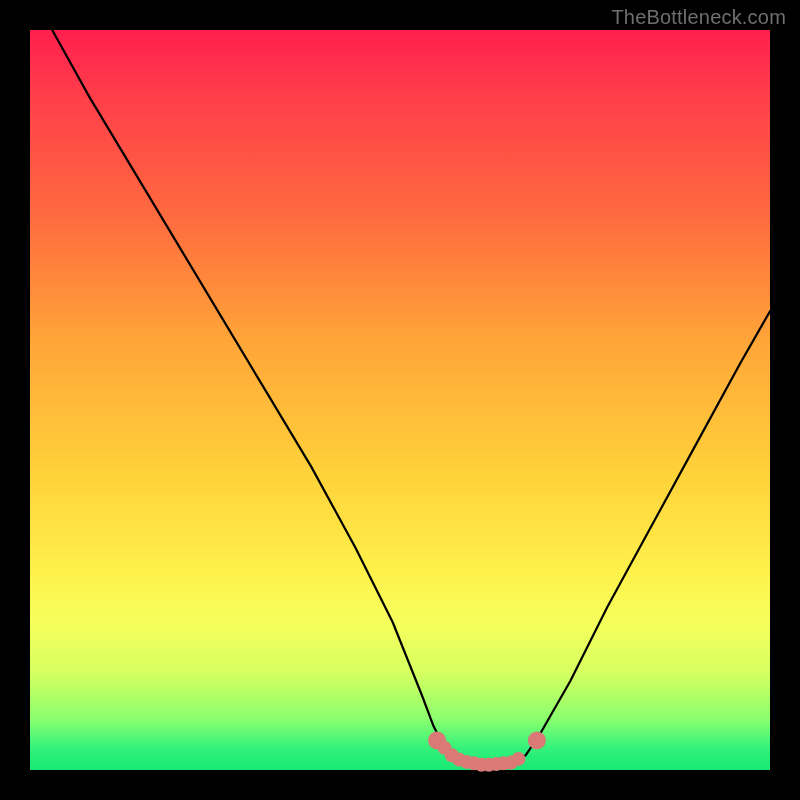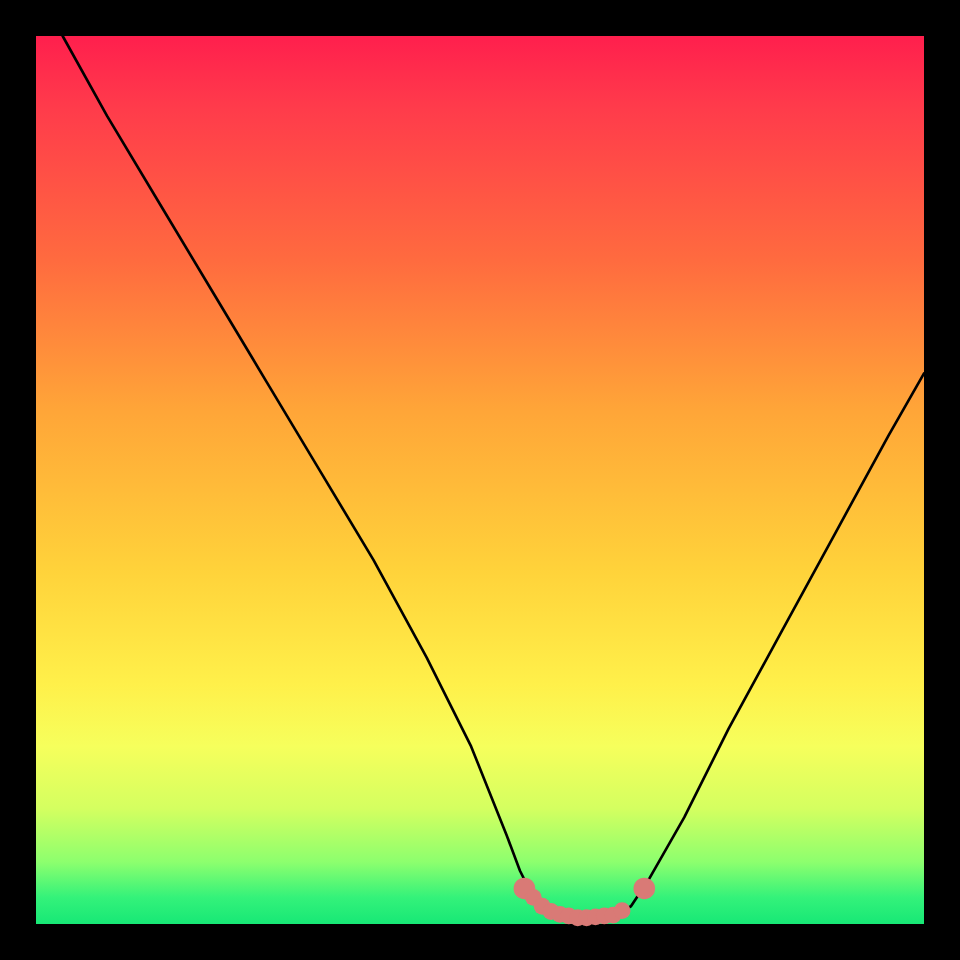--- a/index.html
+++ b/index.html
@@ -57,20 +57,21 @@
     top: 0;
     width: 740px;
     height: 740px;
     overflow: visible;
   }
 </style>
 </head>
 <body>
 
 <div class="frame">
+  <div class="watermark">TheBottleneck.com</div>
 
   <div class="plot">
     <svg class="curve" viewBox="0 0 740 740" preserveAspectRatio="none">
       <path id="curve-path" fill="none" stroke-width="2.2" stroke-linecap="round" stroke-linejoin="round" d="M22.2 0.0 L59.2 66.6 L103.6 140.6 L148.0 214.6 L192.4 288.6 L236.8 362.6 L281.2 436.6 L325.6 518.0 L362.6 592.0 L392.2 666.0 L403.3 695.6 L414.4 717.8 L436.6 731.1 L458.8 734.8 L481.0 733.3 L495.8 725.2 L510.6 703.0 L540.2 651.2 L577.2 577.2 L621.6 495.8 L666.0 414.4 L710.4 333.0 L740.0 281.2" stroke="#000000"></path>
       <g id="marker-group">
           <circle cx="407.0" cy="710.4" r="9" fill="#d97a76"></circle>
           <circle cx="414.4" cy="717.8" r="7" fill="#d97a76"></circle>
           <circle cx="421.8" cy="725.2" r="7" fill="#d97a76"></circle>
           <circle cx="429.2" cy="729.6" r="7" fill="#d97a76"></circle>
           <circle cx="436.6" cy="731.9" r="7" fill="#d97a76"></circle>

